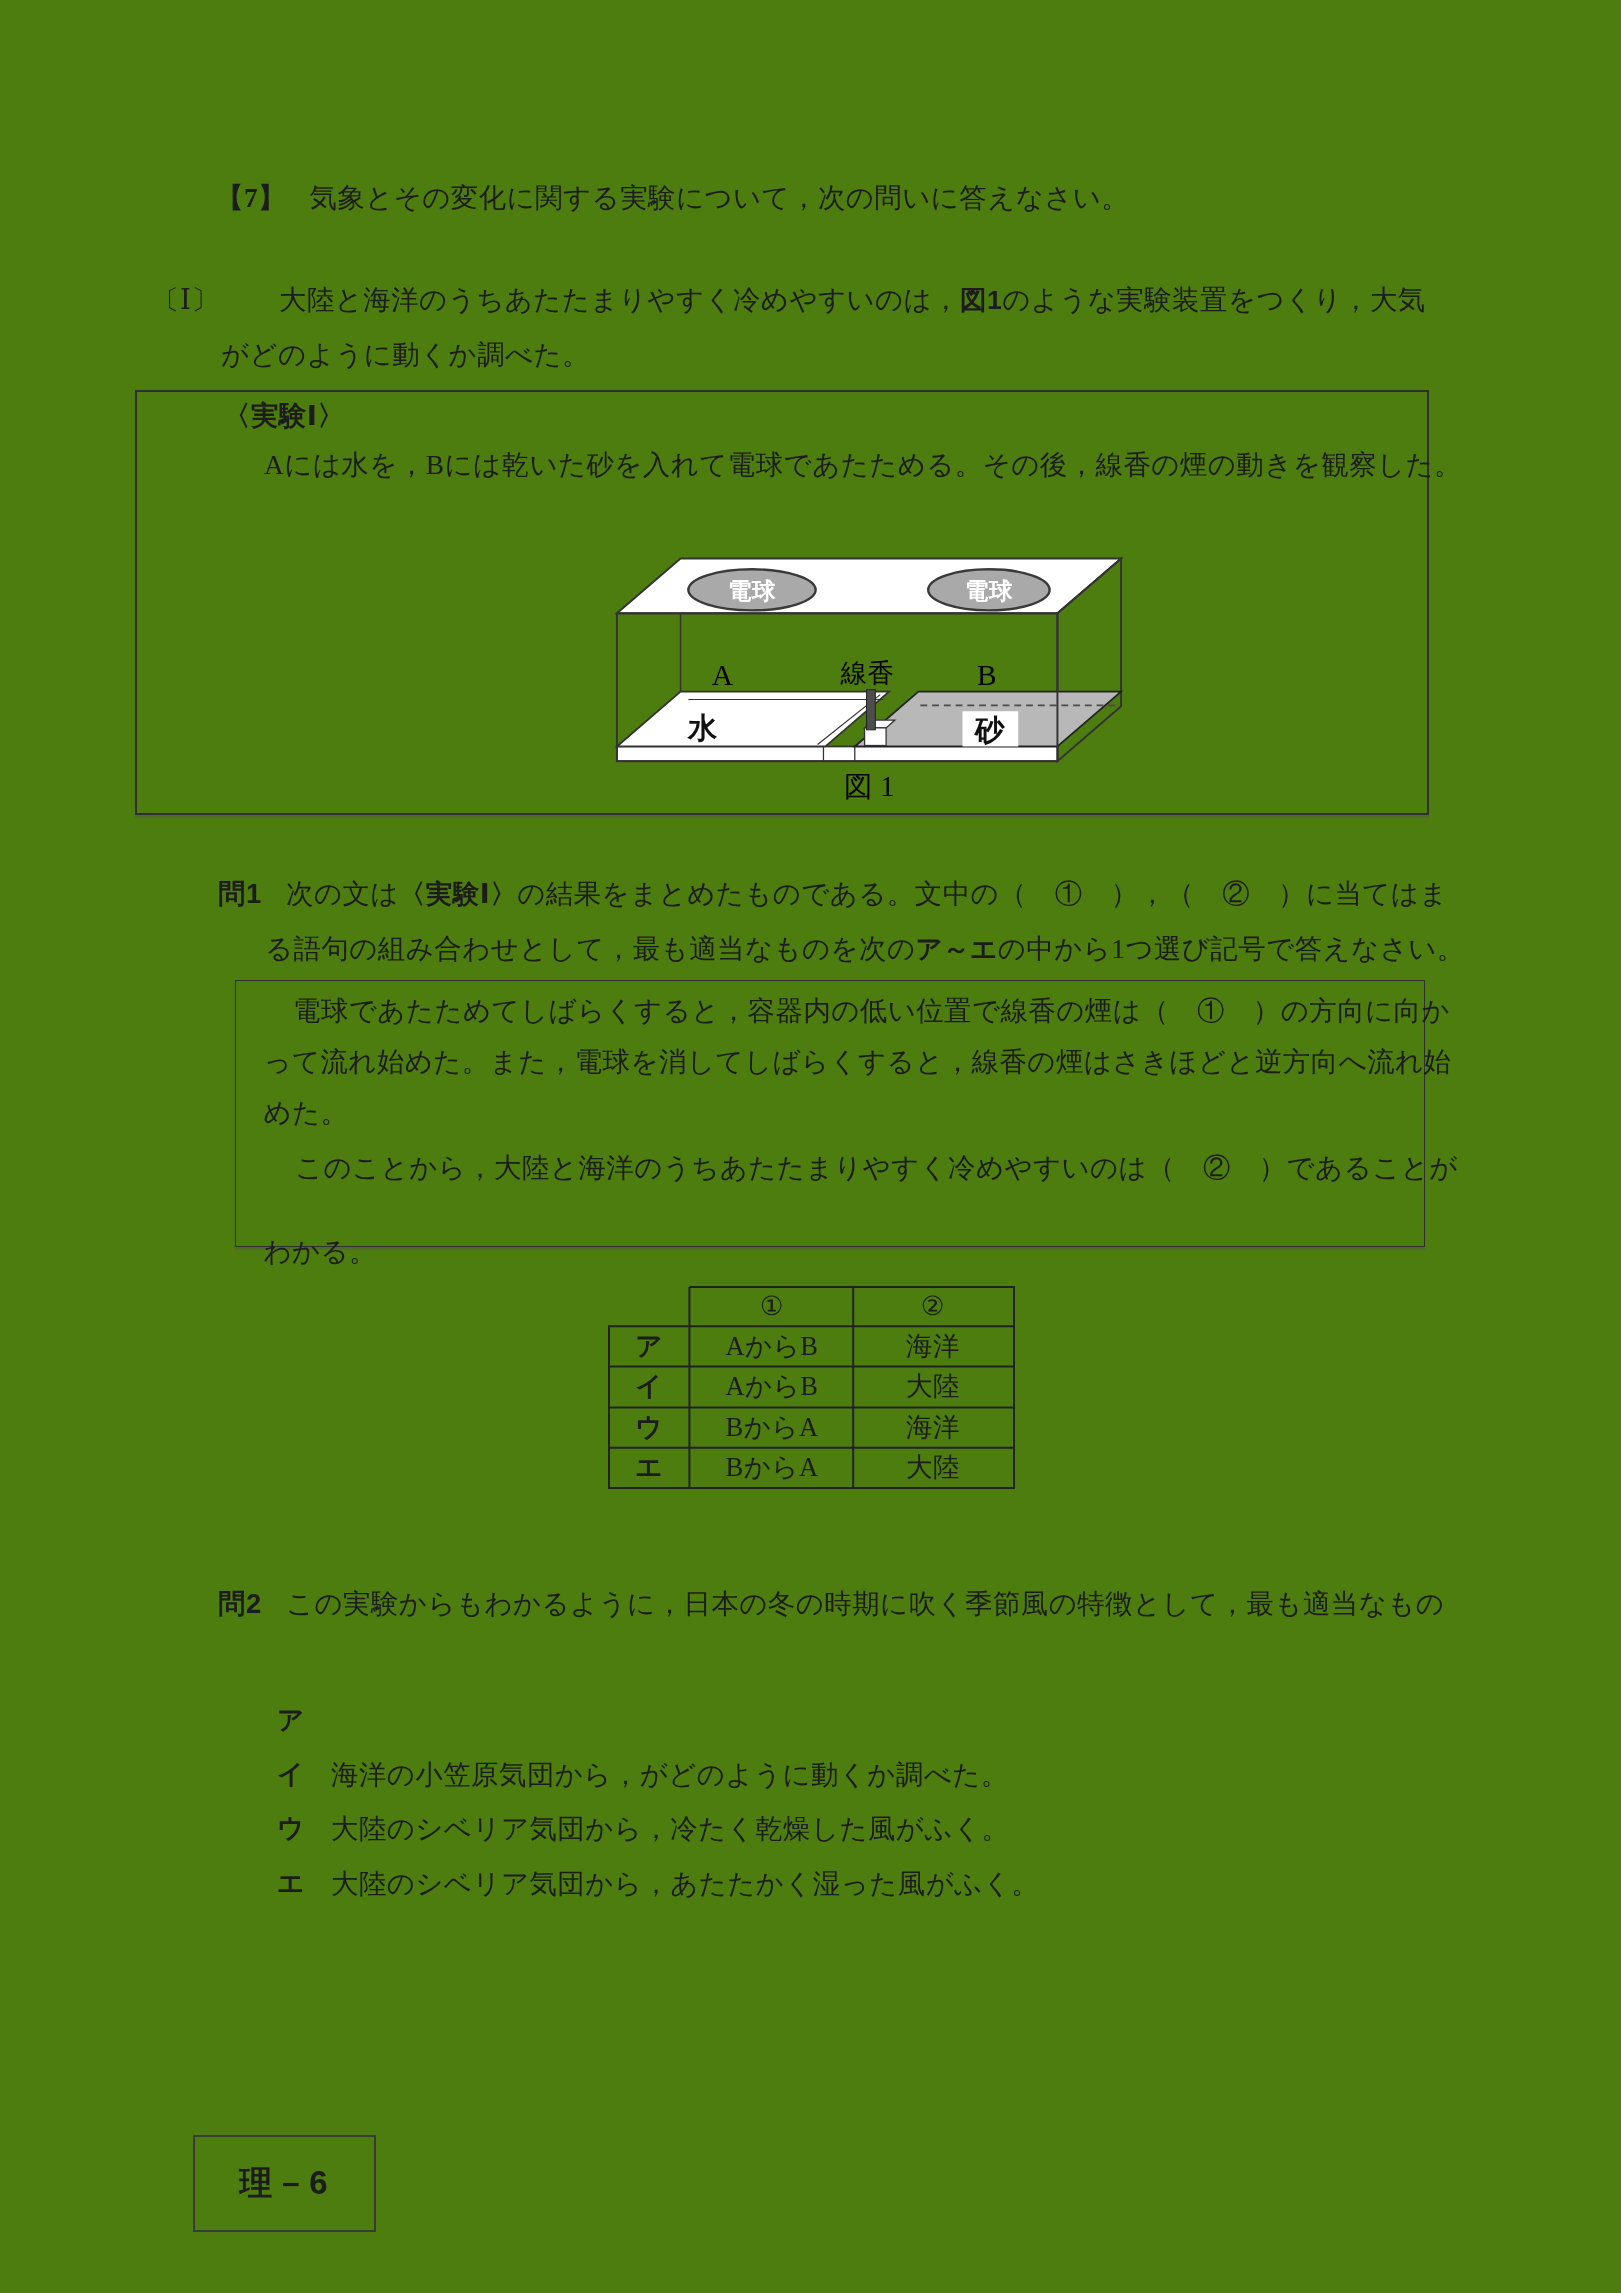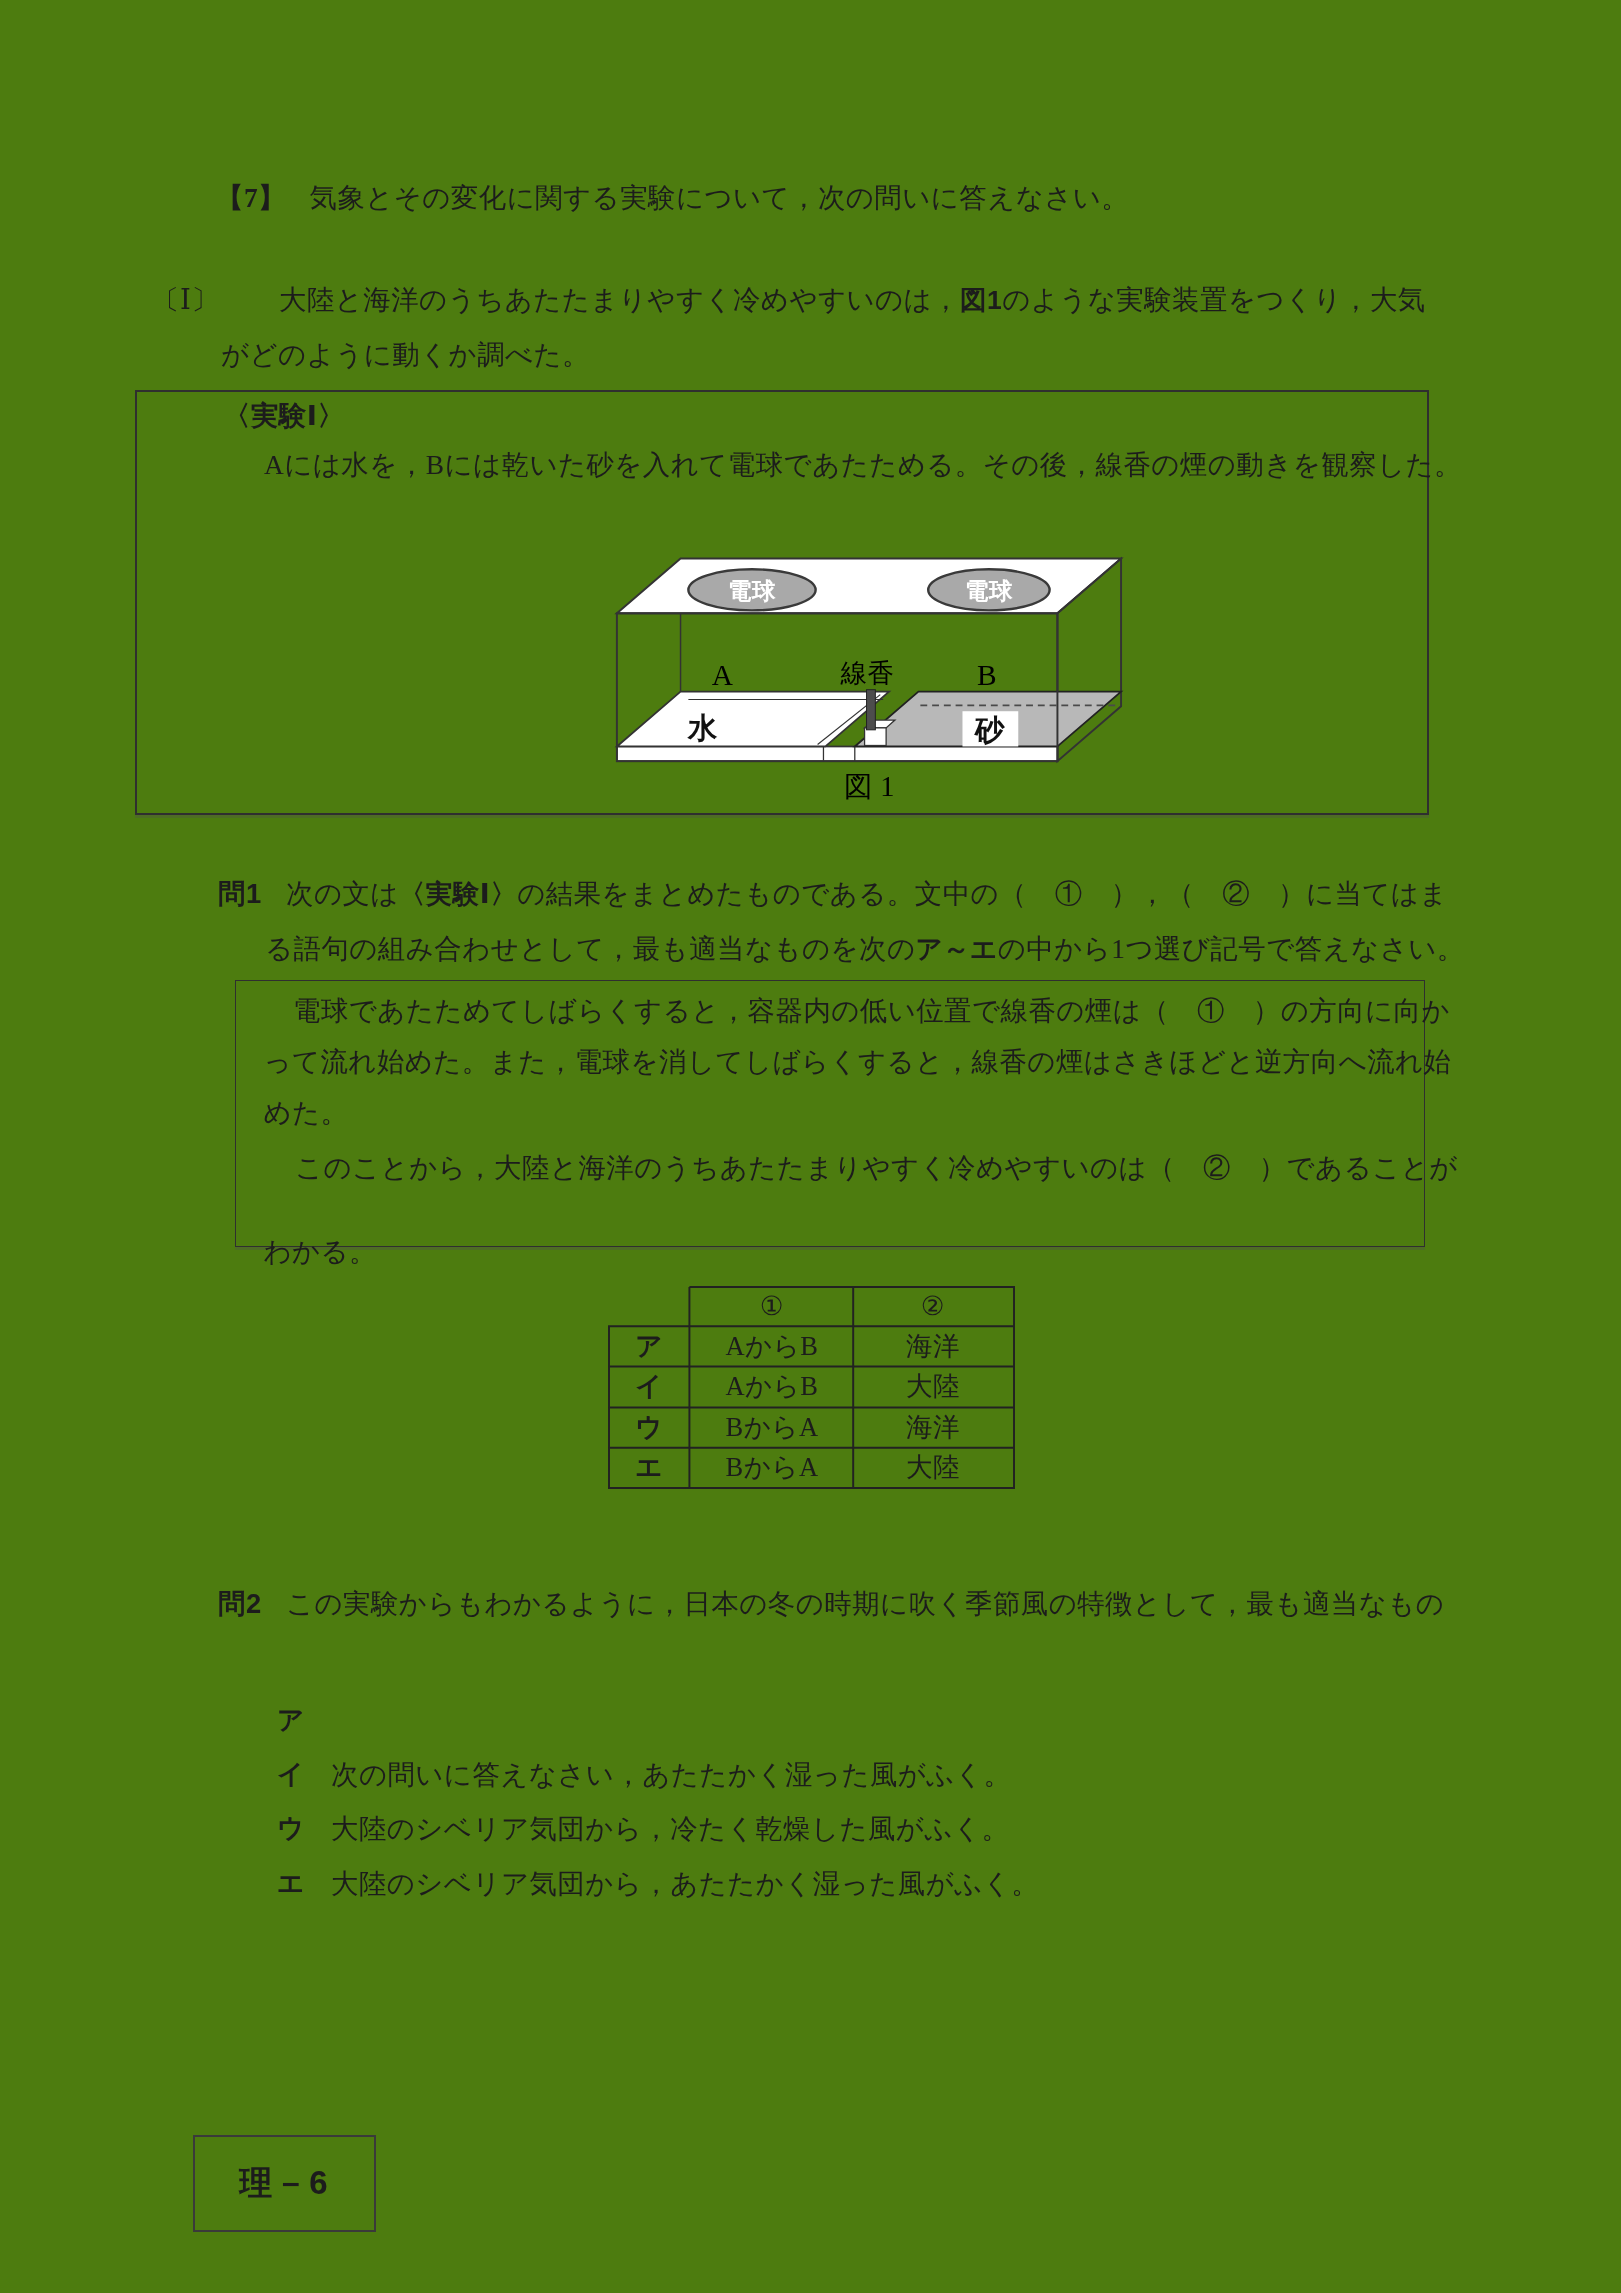--- a/index.html
+++ b/index.html
@@ -133,21 +133,21 @@
     <div class="tcell" style="left:164px;top:182px;">BからA</div>
     <div class="tcell" style="left:325px;top:182px;">大陸</div>
   </div>
 
   <div class="abs gt" style="left:218px;top:1588px;font-size:27.4px;">問2</div>
   <div class="abs" style="left:286px;top:1588px;">この実験からもわかるように，日本の冬の時期に吹く季節風の特徴として，最も適当なもの</div>
 
   <div class="abs gt" style="left:277px;top:1705px;font-size:26.5px;">ア</div>
 
   <div class="abs gt" style="left:277px;top:1759px;font-size:26.5px;">イ</div>
-  <div class="abs" style="left:331px;top:1759px;">次の問いに答えなさい，あたたかく湿った風がふく。</div>
+  <div class="abs" style="left:331px;top:1759px;">海洋の小笠原気団から，がどのように動くか調べた。</div>
 
   <div class="abs gt" style="left:277px;top:1813px;font-size:26.5px;">ウ</div>
   <div class="abs" style="left:331px;top:1813px;">大陸のシベリア気団から，冷たく乾燥した風がふく。</div>
 
   <div class="abs gt" style="left:277px;top:1868px;font-size:26.5px;">エ</div>
   <div class="abs" style="left:331px;top:1868px;">大陸のシベリア気団から，あたたかく湿った風がふく。</div>
 
   <div class="footer-box" style="left:193px;top:2135px;width:179px;height:93px;">
     <span class="gtn" style="font-size:33px;letter-spacing:2px;">理－6</span>
   </div>

